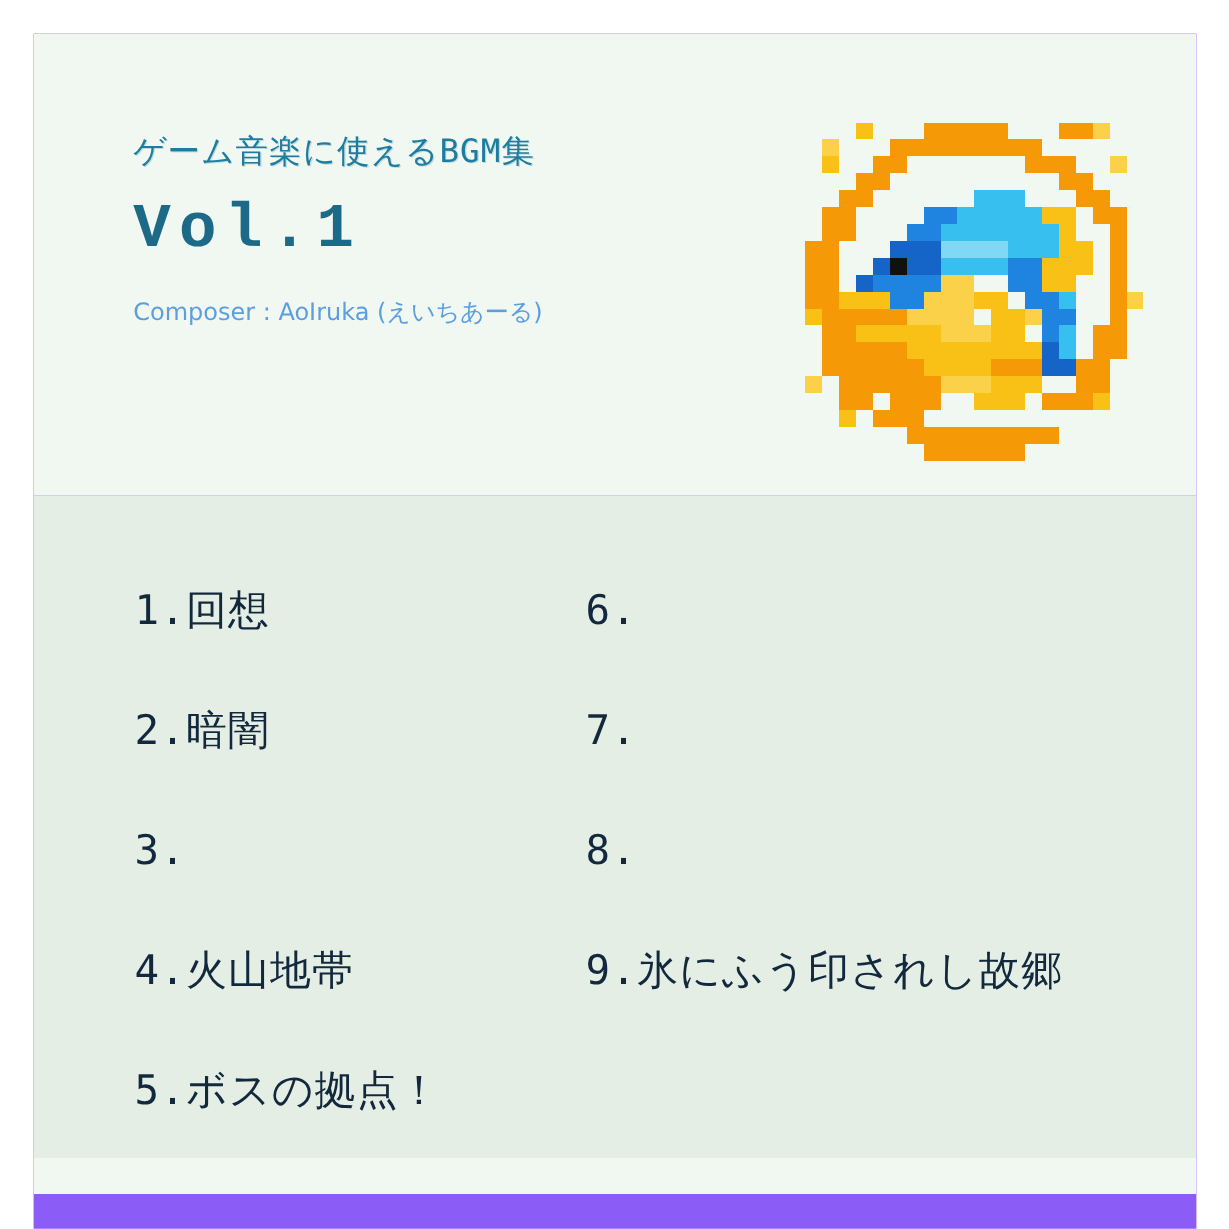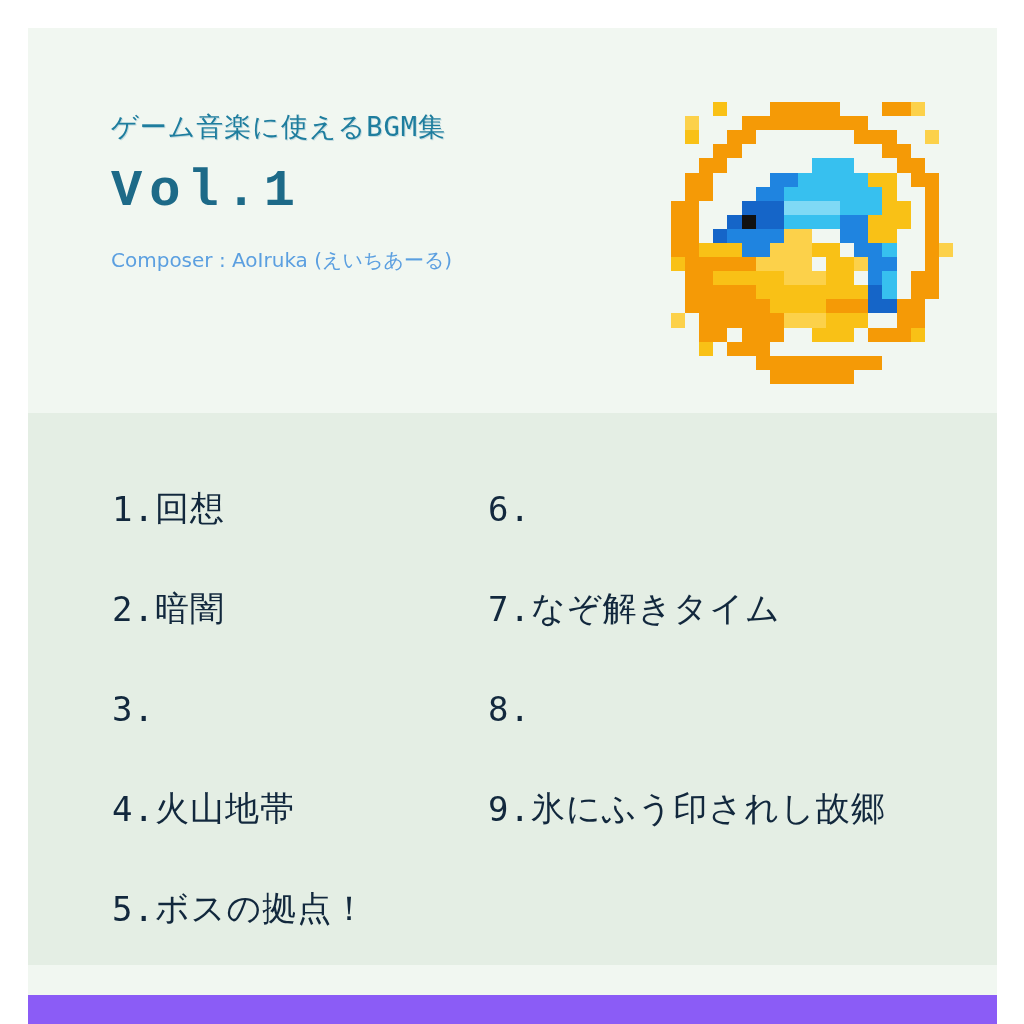--- a/index.html
+++ b/index.html
@@ -276,21 +276,20 @@
             <span class="track-title">ボスの拠点！</span>
           </div>
         </div>
 
         <div class="track-column right">
           <div class="track-item">
             <span class="track-num">6.</span>
           </div>
           <div class="track-item">
             <span class="track-num">7.</span>
-            <span class="track-title">なぞ解きタイム</span>
           </div>
           <div class="track-item">
             <span class="track-num">8.</span>
           </div>
           <div class="track-item">
             <span class="track-num">9.</span>
             <span class="track-title">氷にふう印されし故郷</span>
           </div>
         </div>
 

